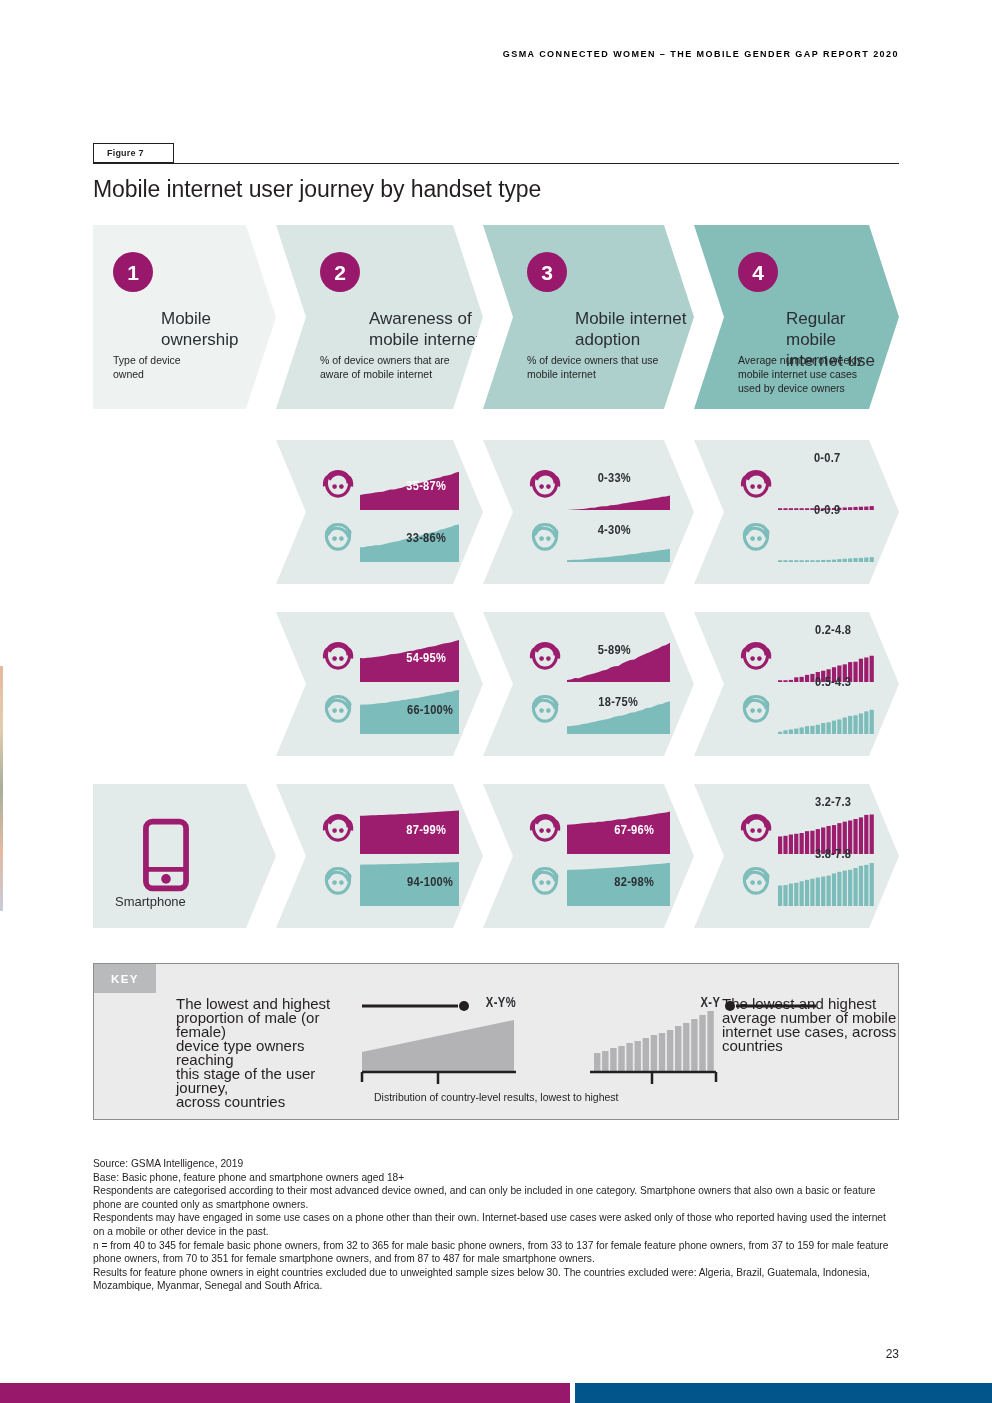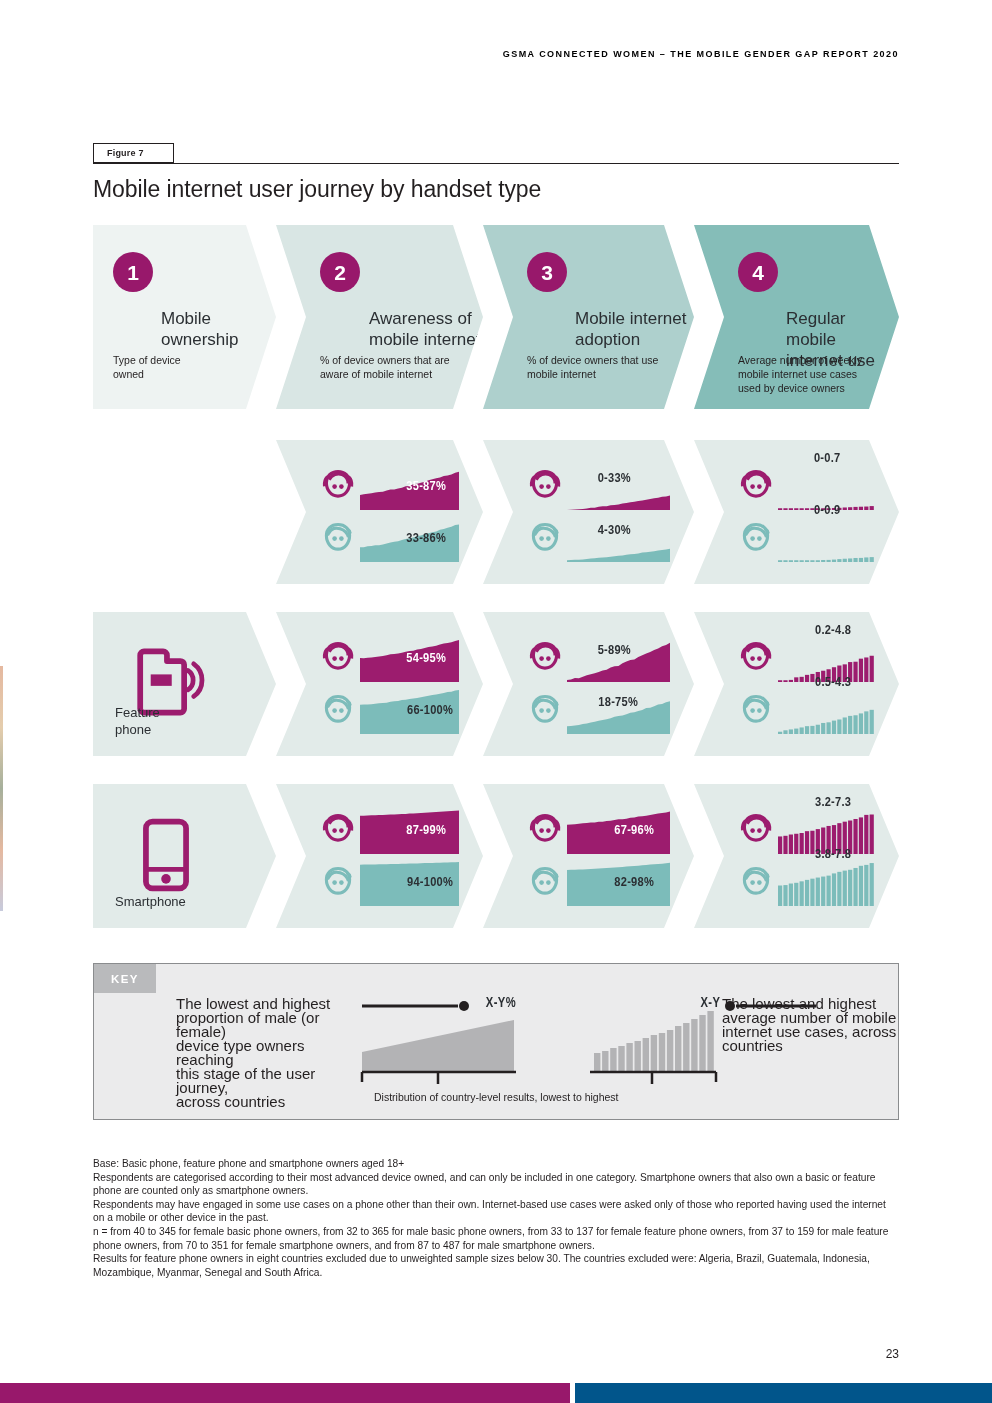--- a/index.html
+++ b/index.html
@@ -317,32 +317,20 @@
                 <rect x="94.44" y="35.56" width="4.33" height="4.44" fill="#7cbcba"></rect>
               </svg>
             </div>
           </div>
         </div>
         <div class="vallabel out" style="left: 116.98px; top: 10px;">0-0.7</div>
         <div class="vallabel out" style="left: 116.98px; top: 62px;">0-0.9</div>
       </div>
     </div>
   <div class="row" id="row1" style="top:612px">
-      <div class="seg" style="left: 0px; width: 183px; background: rgb(226, 235, 233); clip-path: polygon(0px 0px, 153px 0px, 100% 50%, 153px 100%, 0px 100%);">
-        <div class="dev-icon"><svg viewBox="0 0 90 90" width="86" height="86">
-            <path d="M22 12 h20 a4 4 0 0 1 4 4 v6 h14 a4 4 0 0 1 4 4 v46 a4 4 0 0 1-4 4 H22 a4 4 0 0 1-4-4 V16 a4 4 0 0 1 4-4 Z" fill="none" stroke="#9c1c6e" stroke-width="6" stroke-linejoin="round"></path>
-            <rect x="29" y="36" width="22" height="12" fill="#9c1c6e"></rect>
-            <g fill="none" stroke="#9c1c6e" stroke-width="5" stroke-linecap="round">
-              <path d="M68 32 a12 12 0 0 1 0 20"></path>
-              <path d="M74 25 a21 21 0 0 1 0 34"></path>
-            </g>
-          </svg></div>
-        <div class="dev-label">Feature
-phone</div>
-      </div>
       <div class="seg" style="left: 183px; width: 207px; background: rgb(226, 235, 233); clip-path: polygon(0px 0px, 177px 0px, 100% 50%, 177px 100%, 0px 100%, 30px 50%);">
         <div class="pair" style="left: 42px; width: 141px;">
           <div class="lane f">
             <span class="person">
               <svg width="40" height="40" viewBox="0 0 40 40" style="display: block;">
                 <g fill="none" stroke="#9c1c6e" stroke-width="3.1" stroke-linejoin="round">
                   <path d="M20 4.5c7 0 11.6 4.6 11.6 11.2 0 7.6-5 13.4-11.6 13.4S8.4 23.3 8.4 15.7C8.4 9.1 13 4.5 20 4.5Z"></path>
                   <path d="M11.2 12.8c2.6-5.2 8.4-7 12.9-5.2 4 1.6 6 5.1 6 9"></path>
                   <path d="M30.6 9.6c2.6 2.5 3.6 6.1 3 9.8"></path>
                   <path d="M9.4 9.6c-2.4 2.5-3.4 6-2.9 9.7"></path>
@@ -722,20 +710,21 @@
 average number of mobile
 internet use cases, across
 countries</div>
     <svg style="position:absolute;left:496px;top:106px;width:130px;height:16px;">
       <path d="M126,2 L126,12 M0,2 L126,2 M62,2 L62,14" stroke="#231f20" stroke-width="2.5" fill="none"></path>
     </svg>
     <div class="key-caption" style="left:280px;top:127px;">Distribution of country-level results, lowest to highest</div>
   </div>
 
   <div class="notes" id="notes">
+      <p>Source: GSMA Intelligence, 2019</p>
       <p>Base: Basic phone, feature phone and smartphone owners aged 18+</p>
       <p>Respondents are categorised according to their most advanced device owned, and can only be included in one category. Smartphone owners that also own a basic or feature phone are counted only as smartphone owners.</p>
       <p>Respondents may have engaged in some use cases on a phone other than their own. Internet-based use cases were asked only of those who reported having used the internet on a mobile or other device in the past.</p>
       <p>n = from 40 to 345 for female basic phone owners, from 32 to 365 for male basic phone owners, from 33 to 137 for female feature phone owners, from 37 to 159 for male feature phone owners, from 70 to 351 for female smartphone owners, and from 87 to 487 for male smartphone owners.</p>
       <p>Results for feature phone owners in eight countries excluded due to unweighted sample sizes below 30. The countries excluded were: Algeria, Brazil, Guatemala, Indonesia, Mozambique, Myanmar, Senegal and South Africa.</p>
     </div>
 
   <div class="pageno">23</div>
   <div class="bar" style="left:0;width:570px;background:#98186b;"></div>
   <div class="bar" style="left:575px;width:417px;background:#01558b;"></div>

